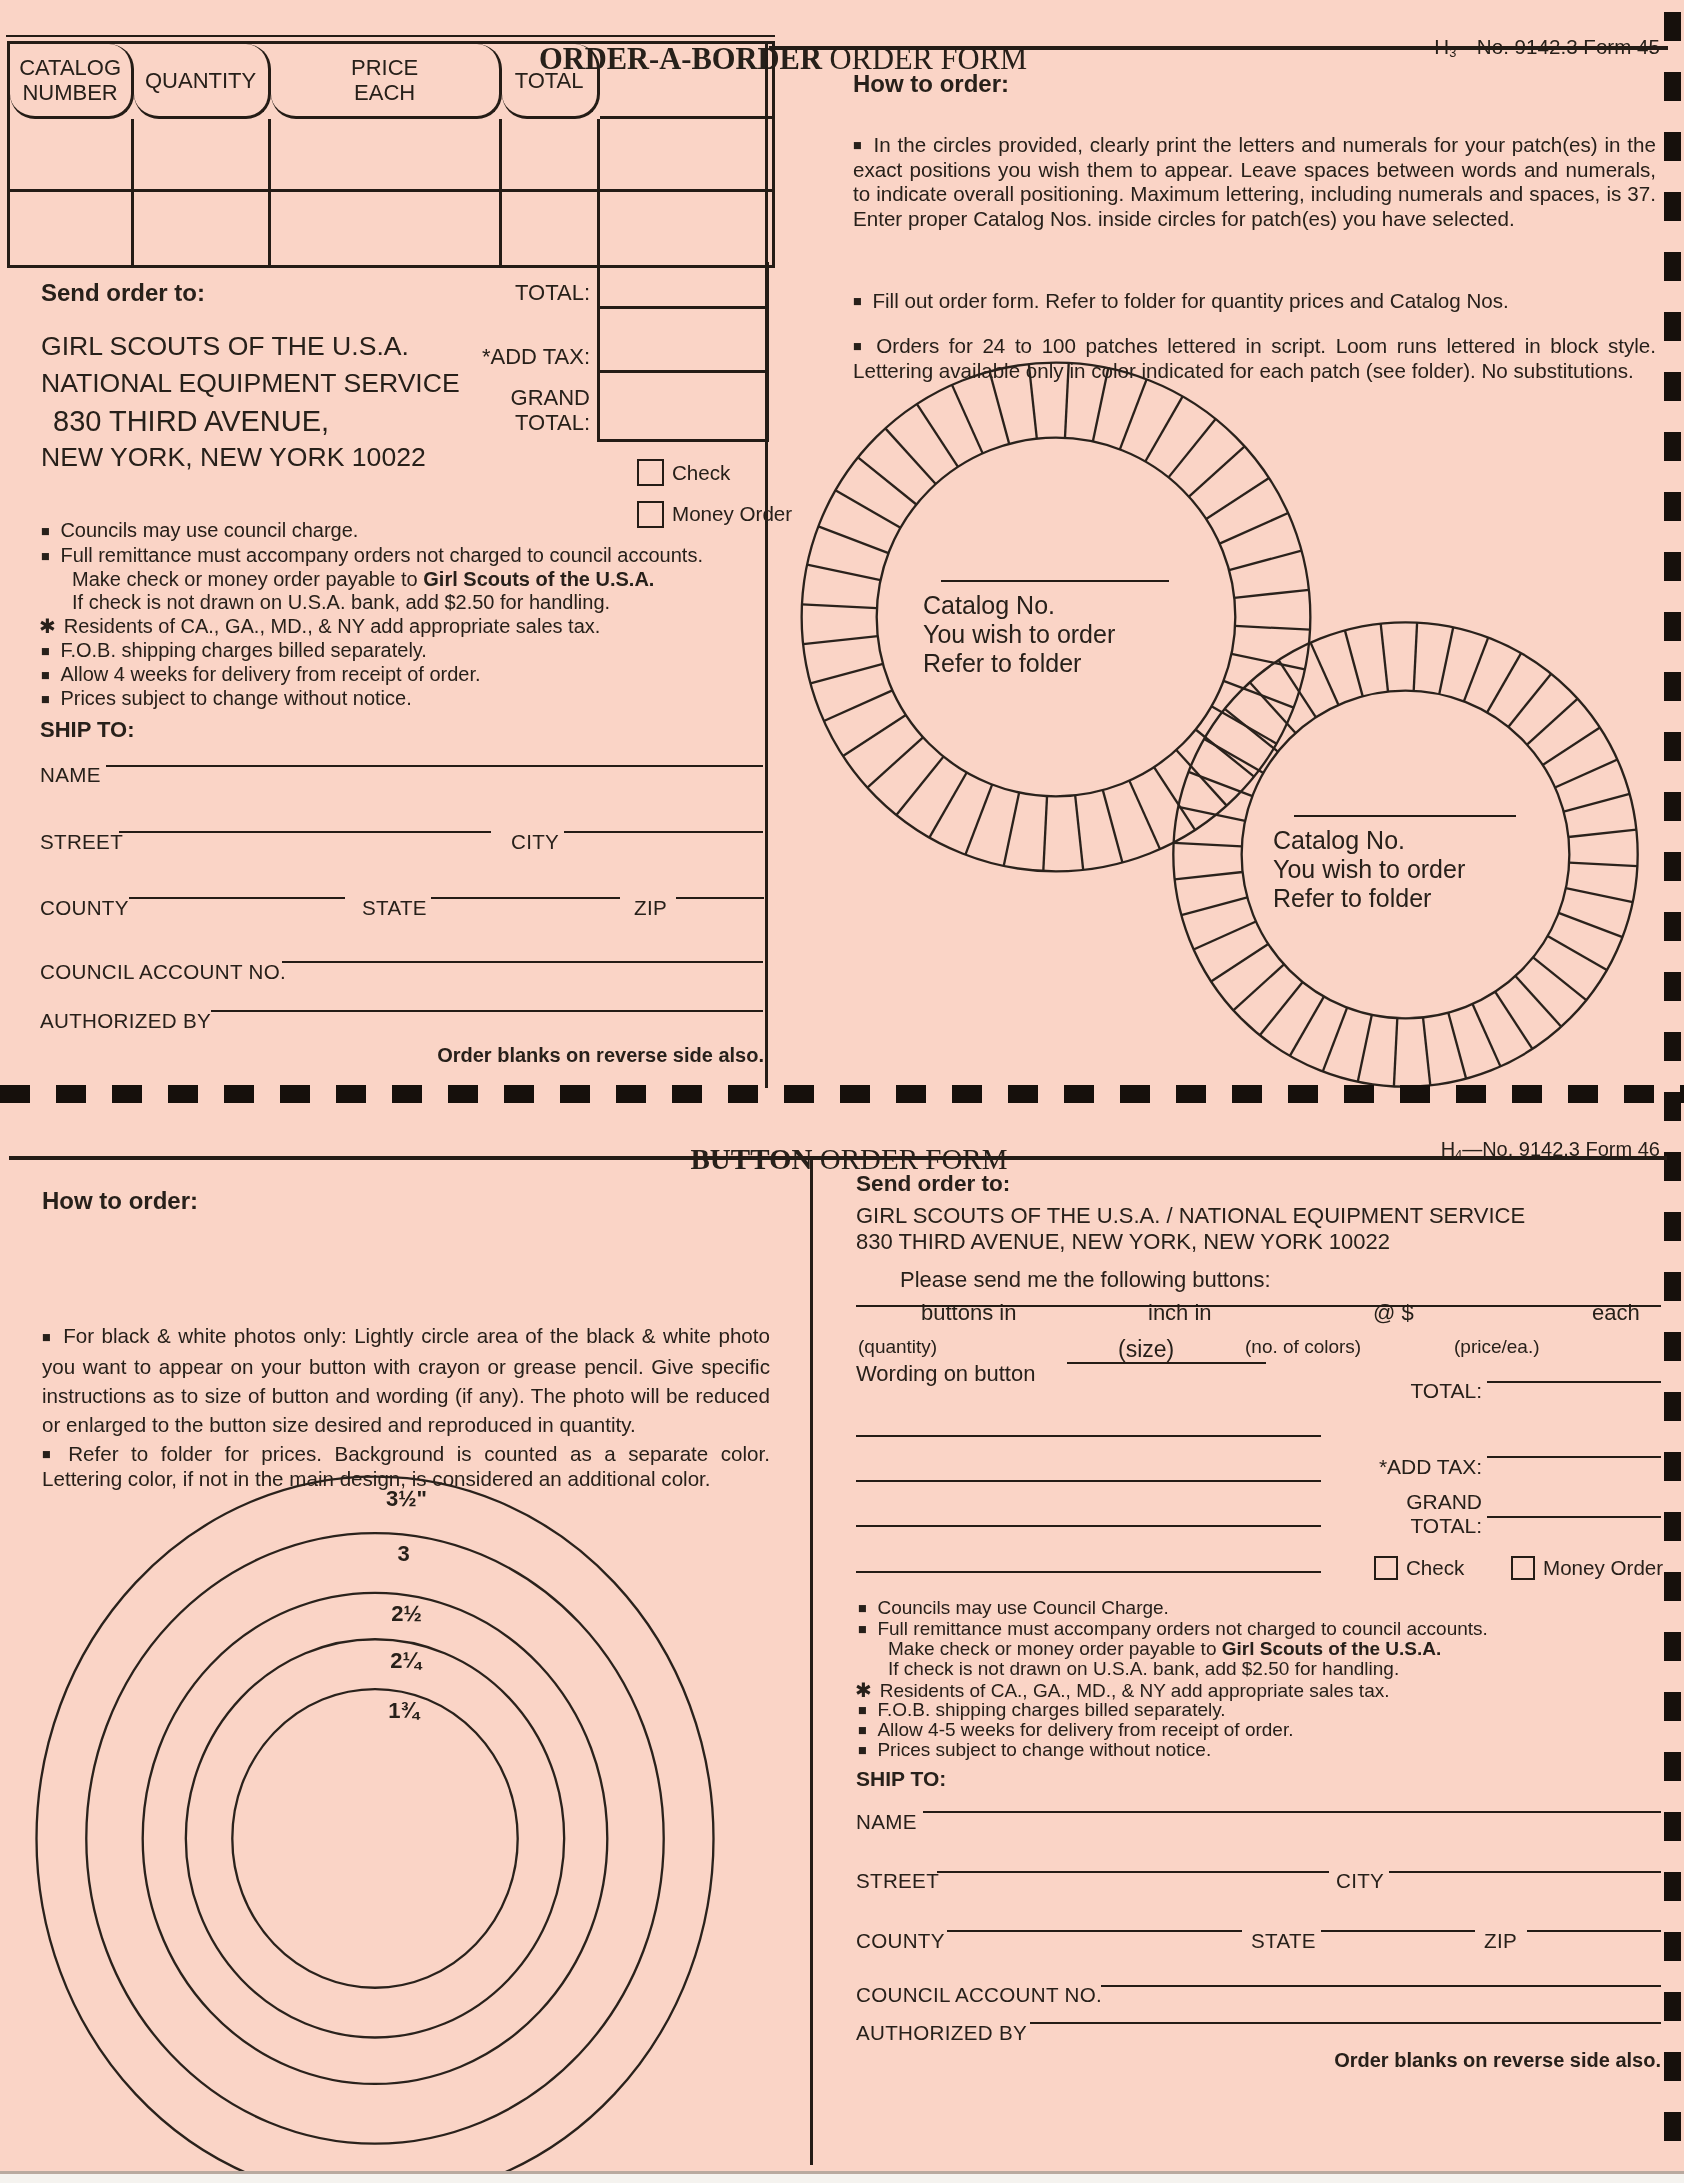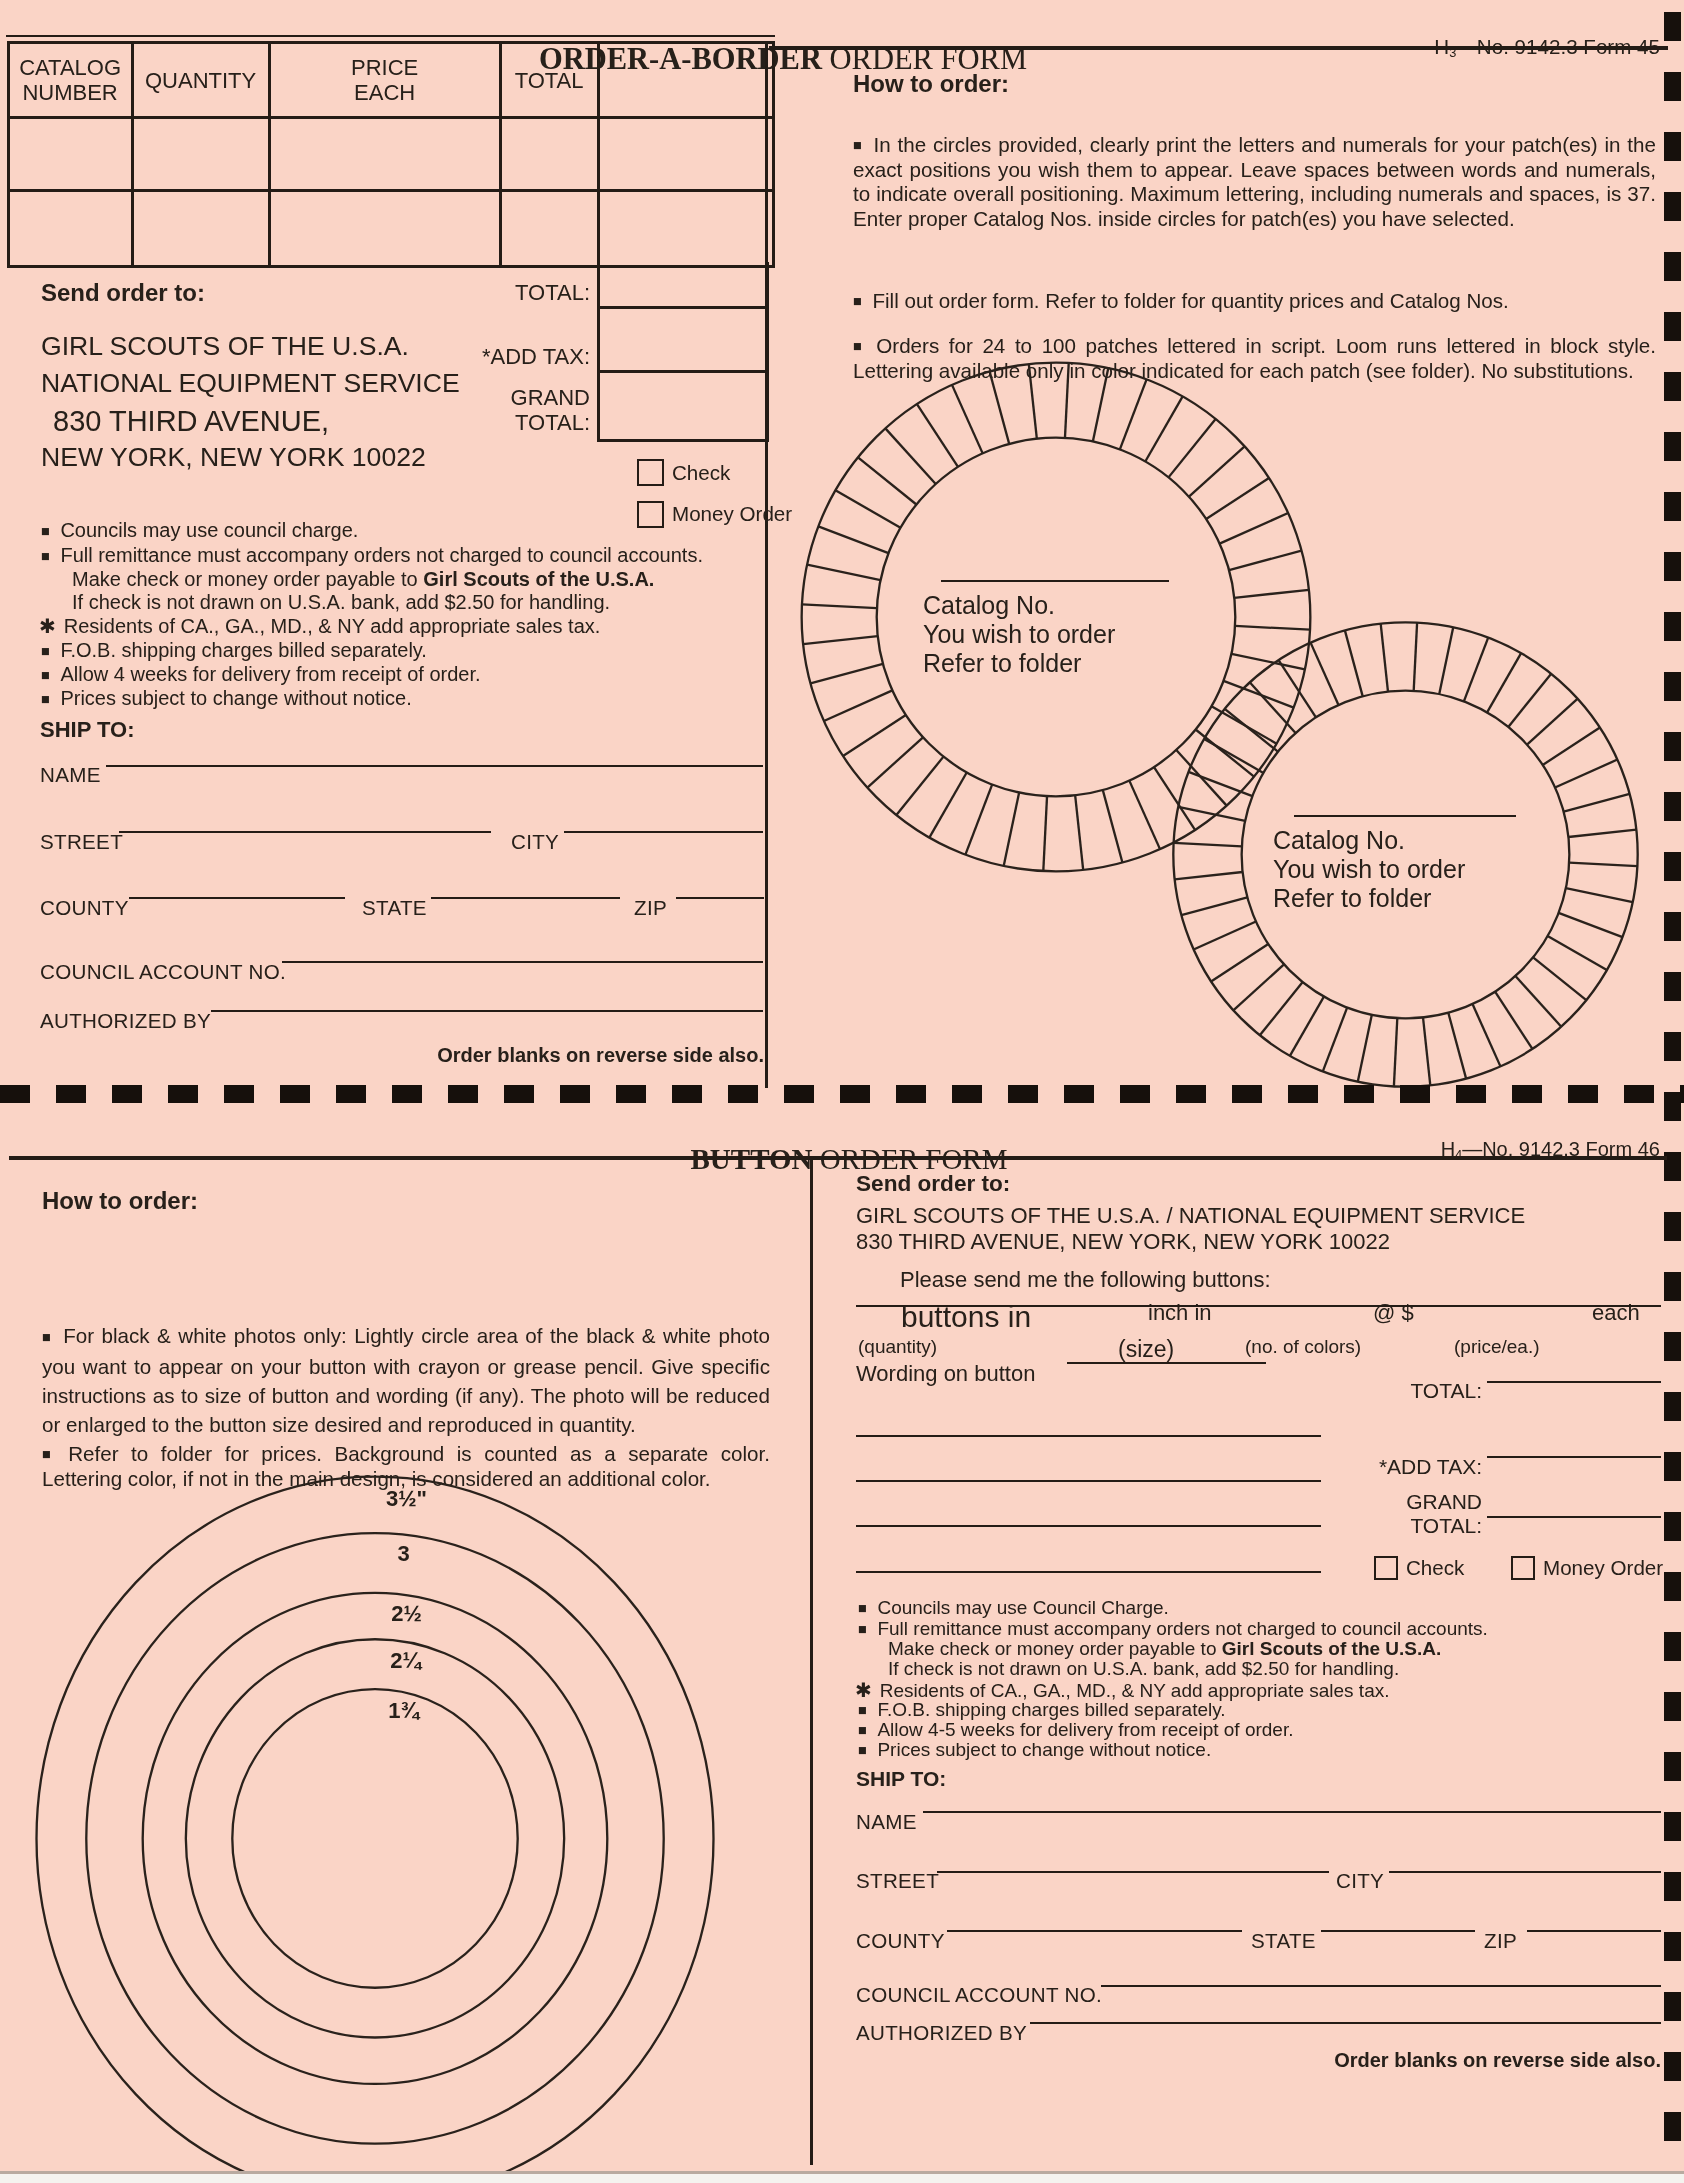--- a/index.html
+++ b/index.html
@@ -25,21 +25,21 @@
   .sub{font-size:0.62em;vertical-align:-0.25em;}
   
   .ptable{position:absolute;left:6.6px;top:41px;display:grid;
     grid-template-columns:124px 137px 231px 98px 172px;
     grid-template-rows:75px 73px 73px;
     border:3.3px solid #241c16;}
   .ptable::before{content:'';position:absolute;left:-3.3px;right:-3.3px;top:-9.3px;height:2.7px;background:#241c16;}
   .ptable .c{border-right:3.3px solid #241c16;border-bottom:3.3px solid #241c16;}
   .ptable .c:nth-child(5n){border-right:none;}
   .ptable .c:nth-child(n+11){border-bottom:none;}
-  .th{display:flex;align-items:center;justify-content:center;font-size:22px;line-height:25px;text-align:center;white-space:pre-line;}
+  .th{display:flex;align-items:center;justify-content:center;font-size:22px;line-height:25px;text-align:center;white-space:pre-line;border-radius:25px;}
   .tboxes{position:absolute;left:597px;top:262px;width:166px;height:177px;
     border-left:3.3px solid #241c16;border-right:3.3px solid #241c16;border-bottom:3.3px solid #241c16;}
   .tboxes .iw{position:absolute;left:0;right:0;height:3.3px;background:#241c16;}
   .tlabel{position:absolute;font-size:22px;line-height:24.6px;text-align:right;}
   svg.ring, svg.rings{position:absolute;}
   svg.ring circle, svg.ring line, svg.rings ellipse{stroke:#2a221c;stroke-width:3.5;fill:none;}
   .cap{position:absolute;text-align:left;font-size:25px;line-height:29px;}
   .note{position:absolute;font-size:20px;}
   .noteB{position:absolute;font-size:19px;}
   .fld{position:absolute;font-size:20.6px;letter-spacing:0.3px;}
@@ -286,21 +286,21 @@
   <div class="t b ctr" style="left:340px;top:1601px;width:133px;font-size:22px;">2½</div>
   <div class="t b ctr" style="left:339px;top:1648px;width:133px;font-size:22px;">2¼</div>
   <div class="t b ctr" style="left:337px;top:1698px;width:133px;font-size:22px;">1¾</div>
 
   <div class="t b" style="left:856px;top:1171px;font-size:22.6px;">Send order to:</div>
   <div class="t" style="left:856px;top:1203px;font-size:22px;">GIRL SCOUTS OF THE U.S.A. / NATIONAL EQUIPMENT SERVICE</div>
   <div class="t" style="left:856px;top:1229px;font-size:22px;">830 THIRD AVENUE, NEW YORK, NEW YORK 10022</div>
 
   <div class="t" style="left:900px;top:1267px;font-size:22px;">Please send me the following buttons:</div>
 
-  <div class="t" style="left:901px;top:1300px;font-size:30px;">buttons in</div>
+  <div class="t" style="left:921px;top:1300px;font-size:22px;">buttons in</div>
   <div class="t" style="left:1148px;top:1300px;font-size:22px;">inch in</div>
   <div class="t" style="left:1373px;top:1300px;font-size:22px;">@ $</div>
   <div class="t" style="left:1592px;top:1300px;font-size:22px;">each</div>
   <div class="line" style="left:856px;top:1305px;width:805px;"></div>
   <div class="t" style="left:858px;top:1336px;font-size:19px;">(quantity)</div>
   <div class="t" style="left:1118px;top:1336px;font-size:23px;">(size)</div>
   <div class="t" style="left:1245px;top:1336px;font-size:19px;">(no. of colors)</div>
   <div class="t" style="left:1454px;top:1336px;font-size:19px;">(price/ea.)</div>
 
   <div class="t" style="left:856px;top:1361px;font-size:22px;">Wording on button</div>

